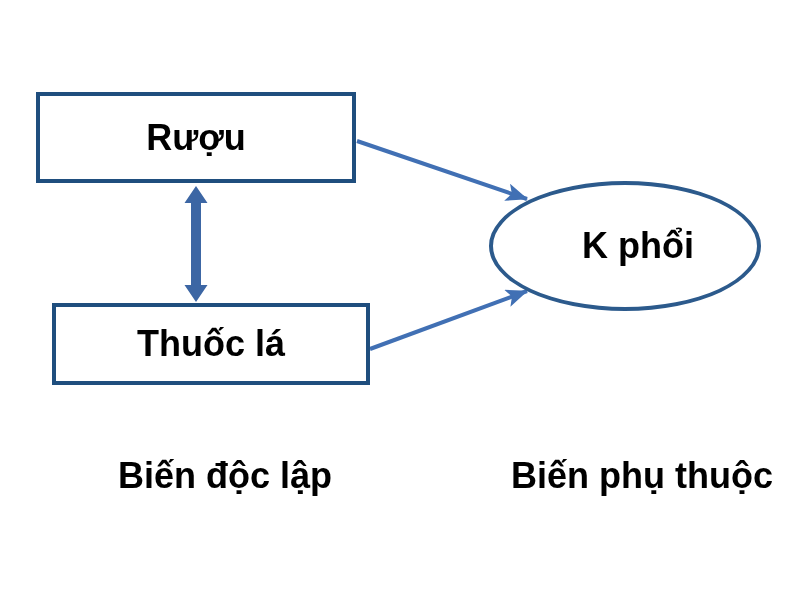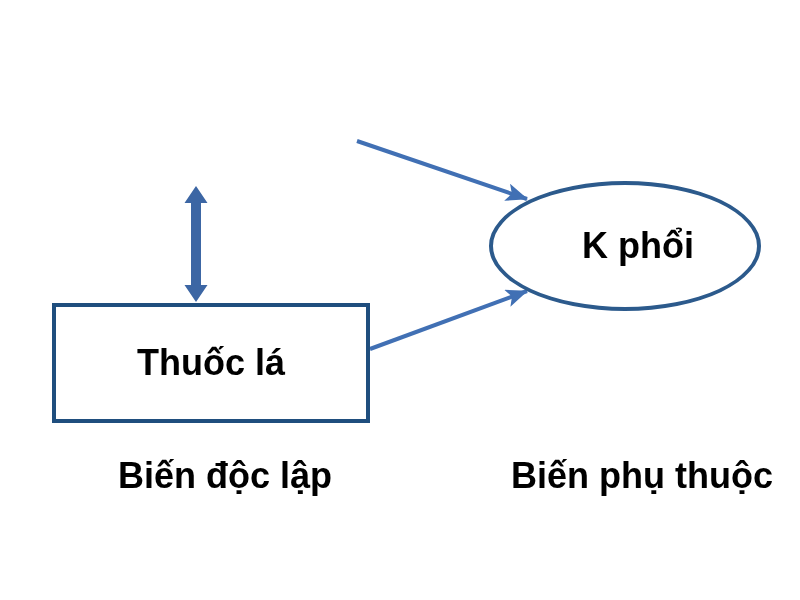--- a/index.html
+++ b/index.html
@@ -50,21 +50,21 @@
   }
   .caption {
     position: absolute;
     font-size: 36px;
     font-weight: 700;
     color: var(--label-text, #000000);
     text-align: center;
     white-space: nowrap;
   }
   .box-alcohol  { left: 36px;  top: 92px;  width: 320px; height: 91px; }
-  .box-tobacco  { left: 52px;  top: 303px; width: 318px; height: 120px; }
+  .box-tobacco  { left: 52px;  top: 303px; width: 318px; height: 82px; }
   .ellipse-lung { left: 489px; top: 181px; width: 272px; height: 130px; }
   .ellipse-lung .node-label { padding-left: 26px; }
   .caption-independent { left: 75px;  top: 452px; width: 300px; line-height: 48px; }
   .caption-dependent   { left: 472px; top: 452px; width: 340px; line-height: 48px; }
 </style>
 </head>
 <body>
 
 <div class="canvas">
 
@@ -75,20 +75,23 @@
       </marker>
     </defs>
 
     <line x1="357" y1="141" x2="527" y2="199" stroke-width="4" marker-end="url(#arrowhead)" stroke="#4170b4"></line>
 
     <line x1="370" y1="349" x2="527" y2="291" stroke-width="4" marker-end="url(#arrowhead)" stroke="#4170b4"></line>
 
     <polygon points="196,186 207.5,203 201,203 201,285 207.5,285 196,302 184.5,285 191,285 191,203 184.5,203" fill="#3c66a4"></polygon>
   </svg>
 
+  <div class="node-box box-alcohol">
+    <span class="node-label">Rượu</span>
+  </div>
 
   <div class="node-box box-tobacco">
     <span class="node-label">Thuốc lá</span>
   </div>
 
   <div class="node-ellipse ellipse-lung">
     <span class="node-label">K phổi</span>
   </div>
 
   <div class="caption caption-independent">Biến độc lập</div>

